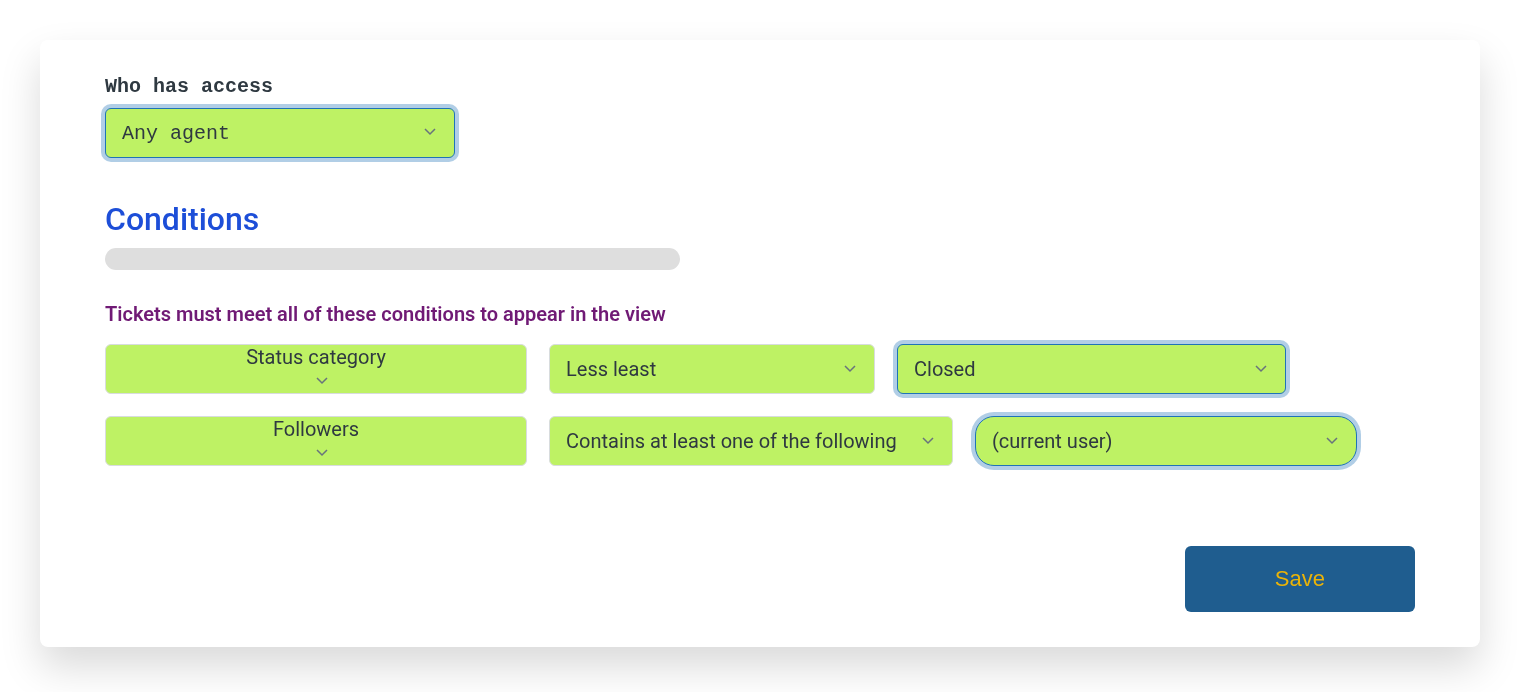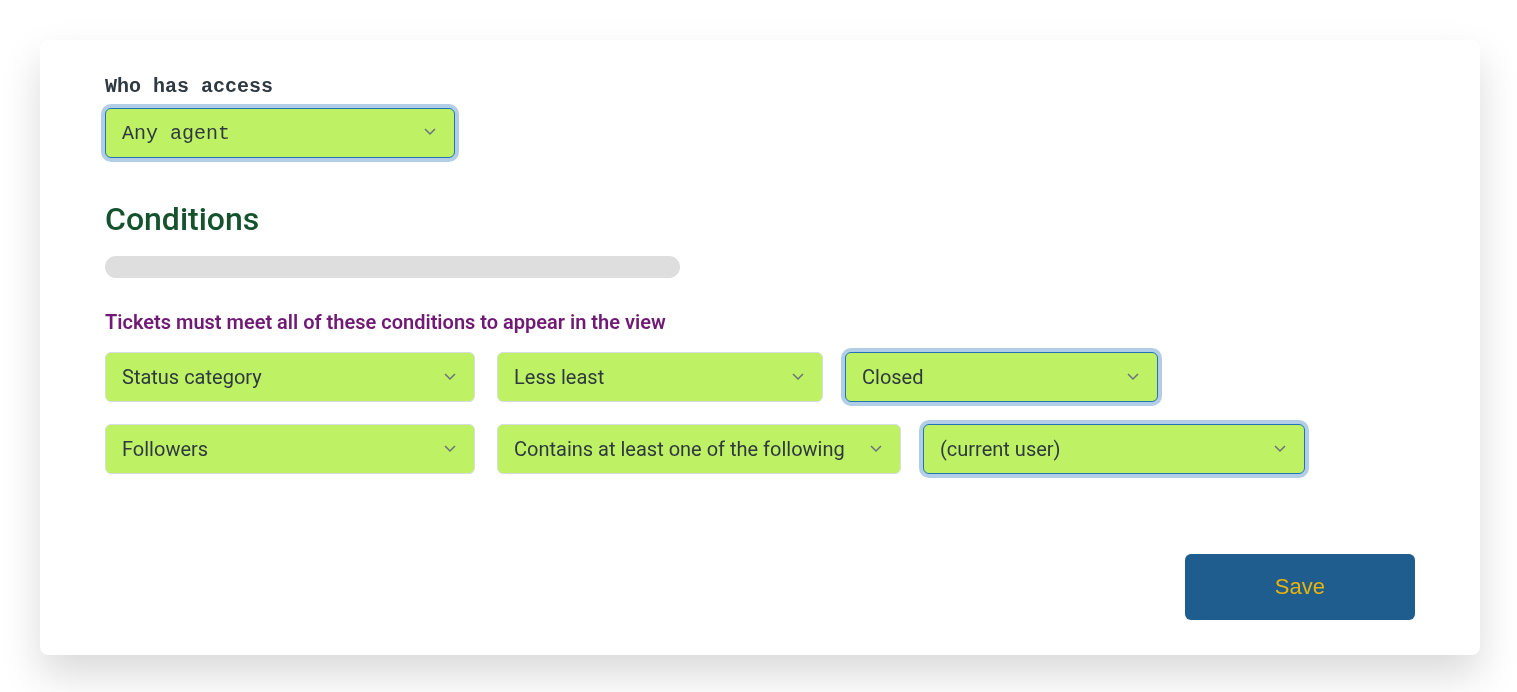--- a/index.html
+++ b/index.html
@@ -26,23 +26,23 @@
     .label {
       font-size: 20px;
       font-weight: 600;
       color: #2f3941;
       margin-bottom: 10px;
       display: block;
     }
     .section-heading {
       font-size: 32px;
       font-weight: 500;
-      color: #14532d;
+      color: #1d4ed8;
       margin-top: 42px;
-      margin-bottom: 18px;
+      margin-bottom: 10px;
     }
     .redacted-bar {
       width: 575px;
       height: 22px;
       background: #dedede;
       border-radius: 11px;
       margin-bottom: 32px;
     }
     .subheading {
       font-size: 20px;
@@ -85,33 +85,35 @@
       display: flex;
       flex-direction: column;
       gap: 22px;
     }
     .condition-row {
       display: flex;
       gap: 22px;
       align-items: center;
     }
     .sel-field {
-      width: 370px;
+      width: 422px;
+      flex-direction: column;
     }
     .sel-operator-1 {
       width: 326px;
     }
     .sel-value-1 {
-      width: 313px;
+      width: 389px;
     }
     .sel-operator-2 {
       width: 404px;
     }
     .sel-value-2 {
       width: 382px;
+      border-radius: 19px;
     }
     .footer {
       display: flex;
       justify-content: flex-end;
       margin-top: 80px;
     }
     .save-button {
       background: #1f5d8f;
       color: #eab308;
       font-size: 22px;

